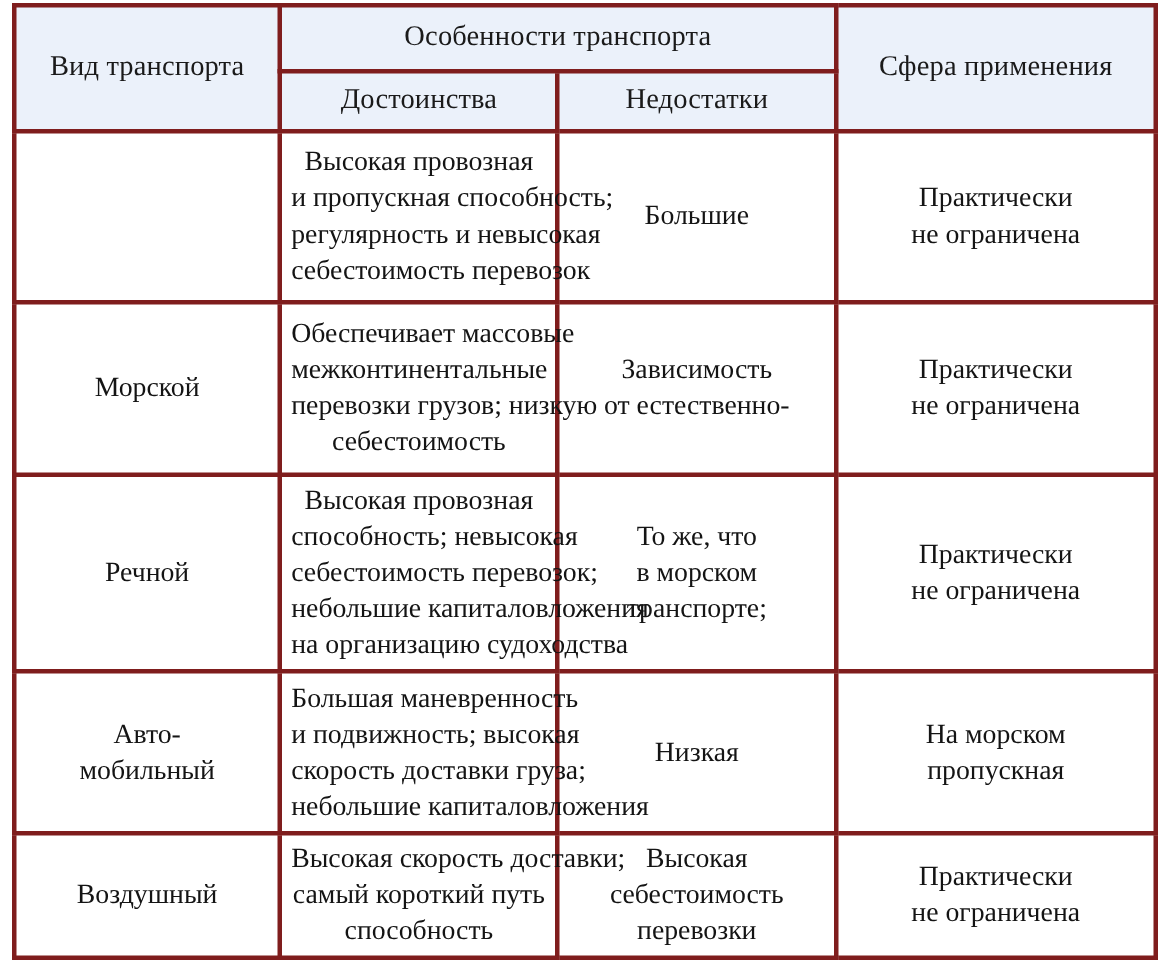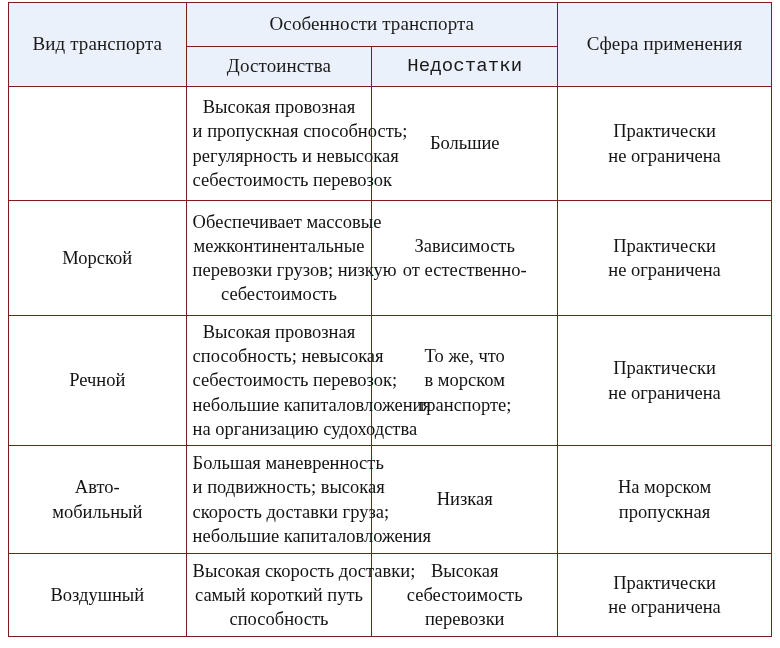--- a/index.html
+++ b/index.html
@@ -30,39 +30,39 @@
     width: 764px;
     height: 634px;
     border-collapse: collapse;
     table-layout: fixed;
     border: 1px solid #6cb4de;
     box-sizing: border-box;
   }
 
   table.transport-table td,
   table.transport-table th {
-    border: 1px solid #7f1d1d;
+    border: 3px solid #7f1d1d;
     text-align: center;
     vertical-align: middle;
     padding: 4px 6px;
     box-sizing: border-box;
     font-weight: normal;
     line-height: 1.30;
   }
 
   
   thead th {
     background: #ebf1fa;
     font-size: 19px;
     color: #1a1a1a;
     letter-spacing: 0.1px;
   }
   th.col-kind       { width: 142px; }
   th.col-features   { width: 297px; }
-  th.col-drawbacks  { width: 154px; font-family: Liberation Mono, monospace; }
+  th.col-drawbacks  { width: 154px; }
   th.col-scope      { width: 171px; }
 
   th.col-kind, th.col-scope { line-height: 1.35; }
 
   
   tbody td {
     background: #ffffff;
     font-size: 18.5px;
     color: #141414;
     line-height: 1.32;

